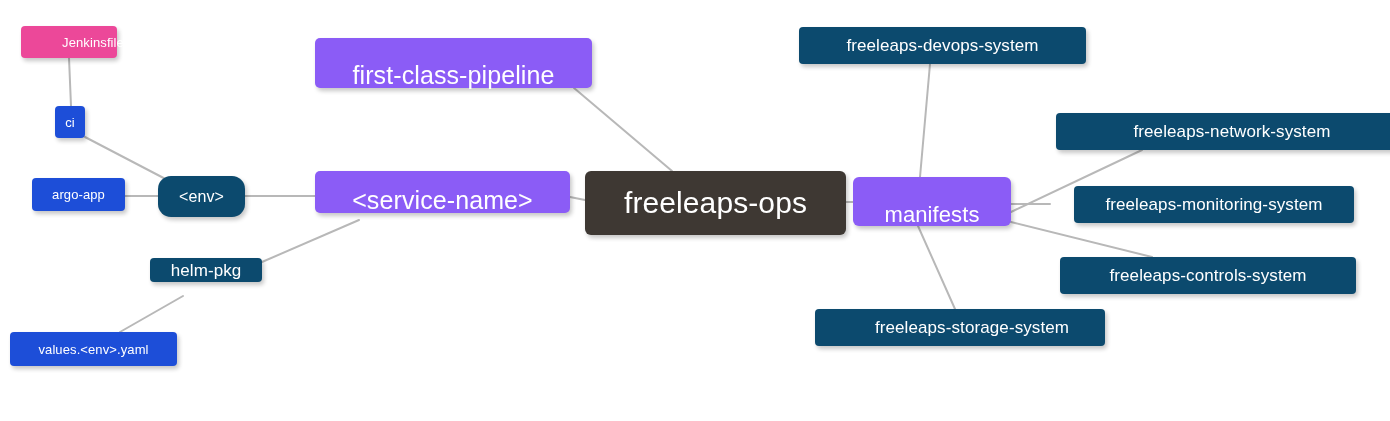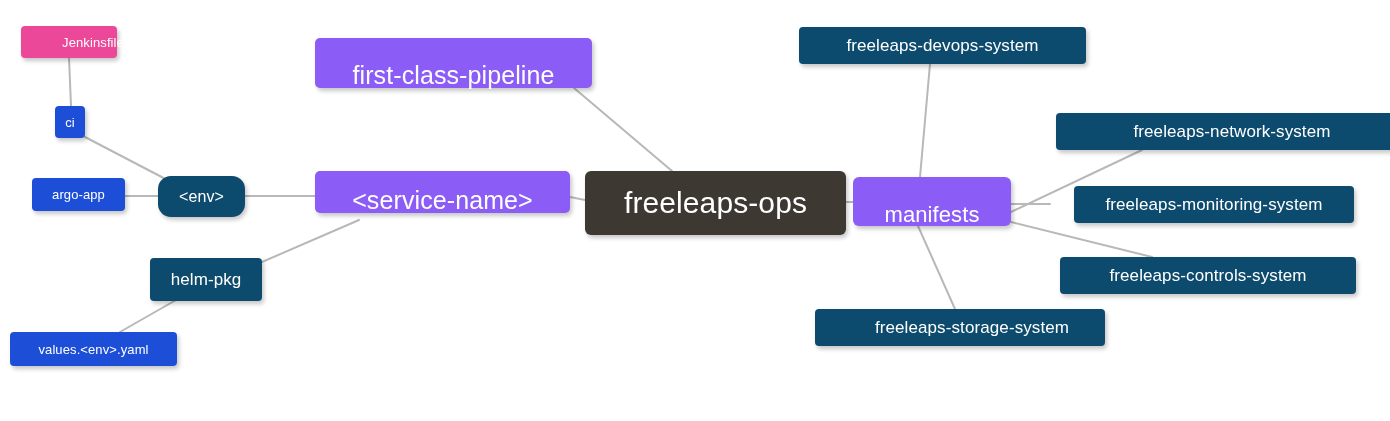--- a/index.html
+++ b/index.html
@@ -90,21 +90,21 @@
       </div>
       <div class="node c-red t-l4" style="left: 55px; top: 106px; width: 30px; height: 32px;">
         <span>ci</span>
       </div>
       <div class="node c-red t-l4" style="left: 32px; top: 178px; width: 93px; height: 33px;">
         <span>argo-app</span>
       </div>
       <div class="node c-green t-l2" style="left: 158px; top: 176px; width: 87px; height: 41px;">
         <span>&lt;env&gt;</span>
       </div>
-      <div class="node c-green t-l3" style="left: 150px; top: 258px; width: 112px; height: 43px;">
+      <div class="node c-green t-l3" style="left: 150px; top: 258px; width: 112px; height: 24px;">
         <span>helm-pkg</span>
       </div>
       <div class="node c-red t-l4" style="left: 10px; top: 332px; width: 167px; height: 34px;">
         <span>values.&lt;env&gt;.yaml</span>
       </div>
       <div class="node c-blue t-l1s" style="left: 315px; top: 171px; width: 255px; height: 42px;">
         <span>&lt;service-name&gt;</span>
       </div>
       <div class="node c-blue t-l1s" style="left: 315px; top: 38px; width: 277px; height: 50px;">
         <span>first-class-pipeline</span>

